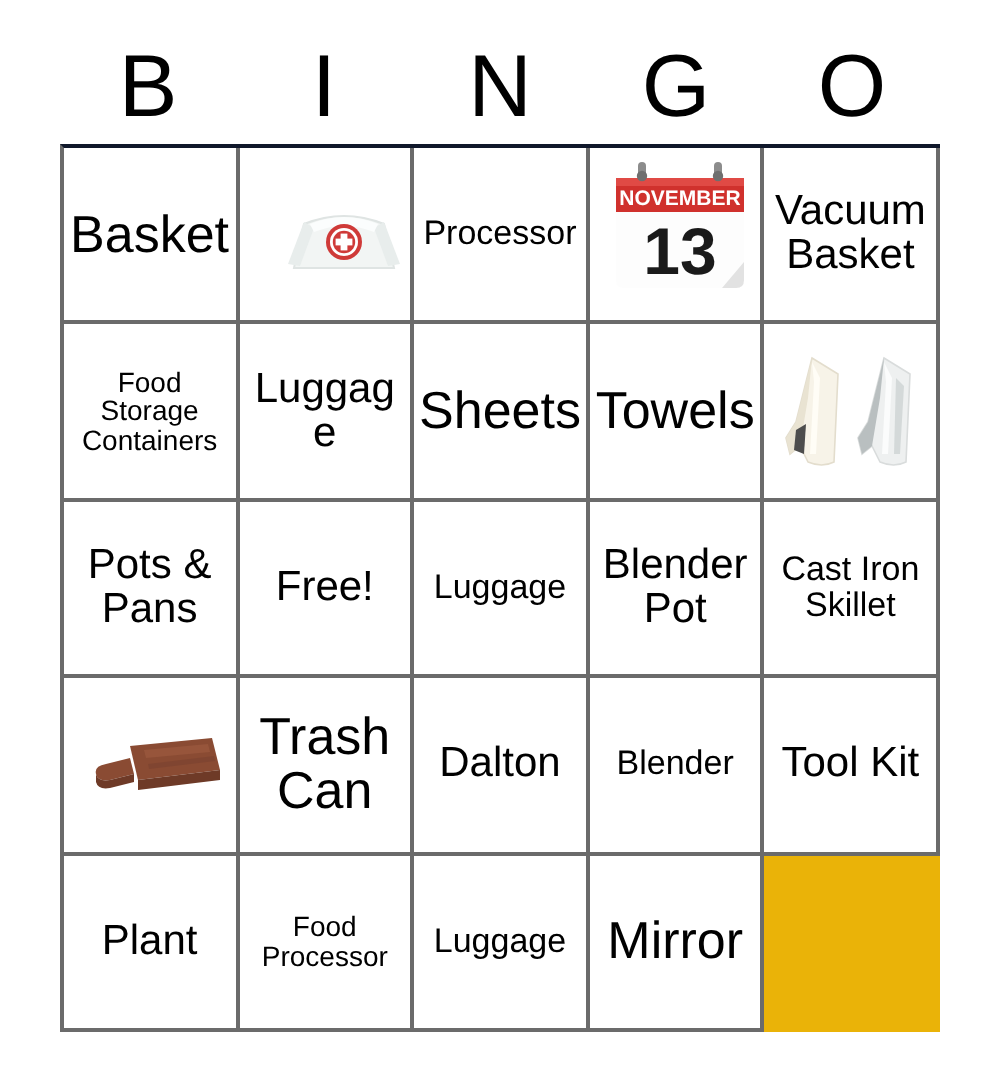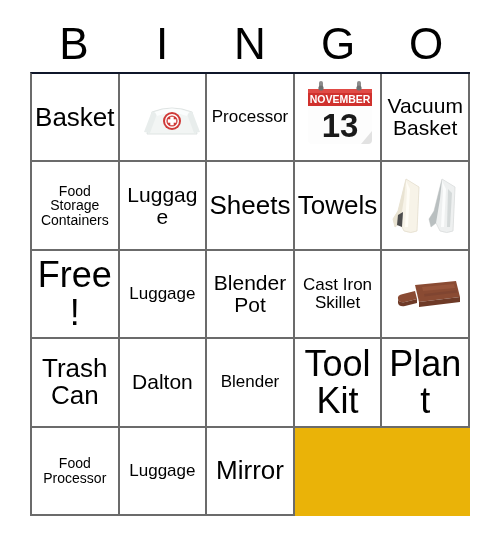--- a/index.html
+++ b/index.html
@@ -79,21 +79,21 @@
   .cell-text {
     display: block;
     width: 100%;
     text-align: center;
     line-height: 1.05;
     color: #000000;
     word-wrap: break-word;
   }
 
   
-  .t-xl   { font-size: 36px; }
+  .t-xl   { font-size: 21px; }
   .t-lg   { font-size: 26px; }
   .t-md   { font-size: 21px; }
   .t-sm   { font-size: 17px; }
   .t-xs   { font-size: 14px; }
 
   
   .emoji-wrap {
     display: flex;
     align-items: center;
     justify-content: flex-end;
@@ -198,20 +198,23 @@
           <path d="M20 6 L24 14 L22 52 L19 52 L21 16 Z" fill="#fffdf6"></path>
 
           <path d="M56 4 L69 12 L67 56 Q61 59 54 56 L50 48 L45 52 L43 44 L48 36 Z" fill="#eef0f0" stroke="#d9dcdc" stroke-width="0.8"></path>
           <path d="M56 4 L48 36 L43 44 L45 52 L50 48 L54 24 Z" fill="#b9bfc0"></path>
           <path d="M56 6 L60 14 L58 52 L55 52 L57 16 Z" fill="#fbfcfc"></path>
           <path d="M62 14 L66 18 L64 52 L61 52 Z" fill="#d4d9d9"></path>
         </svg>
       </span>
     </div>
     <div class="cell">
+      <span class="cell-text t-md">Pots &amp; Pans</span>
+    </div>
+    <div class="cell">
       <span class="cell-text t-xl">Free!</span>
     </div>
     <div class="cell">
       <span class="cell-text t-sm">Luggage</span>
     </div>
     <div class="cell">
       <span class="cell-text t-md">Blender Pot</span>
     </div>
 
     <div class="cell">

